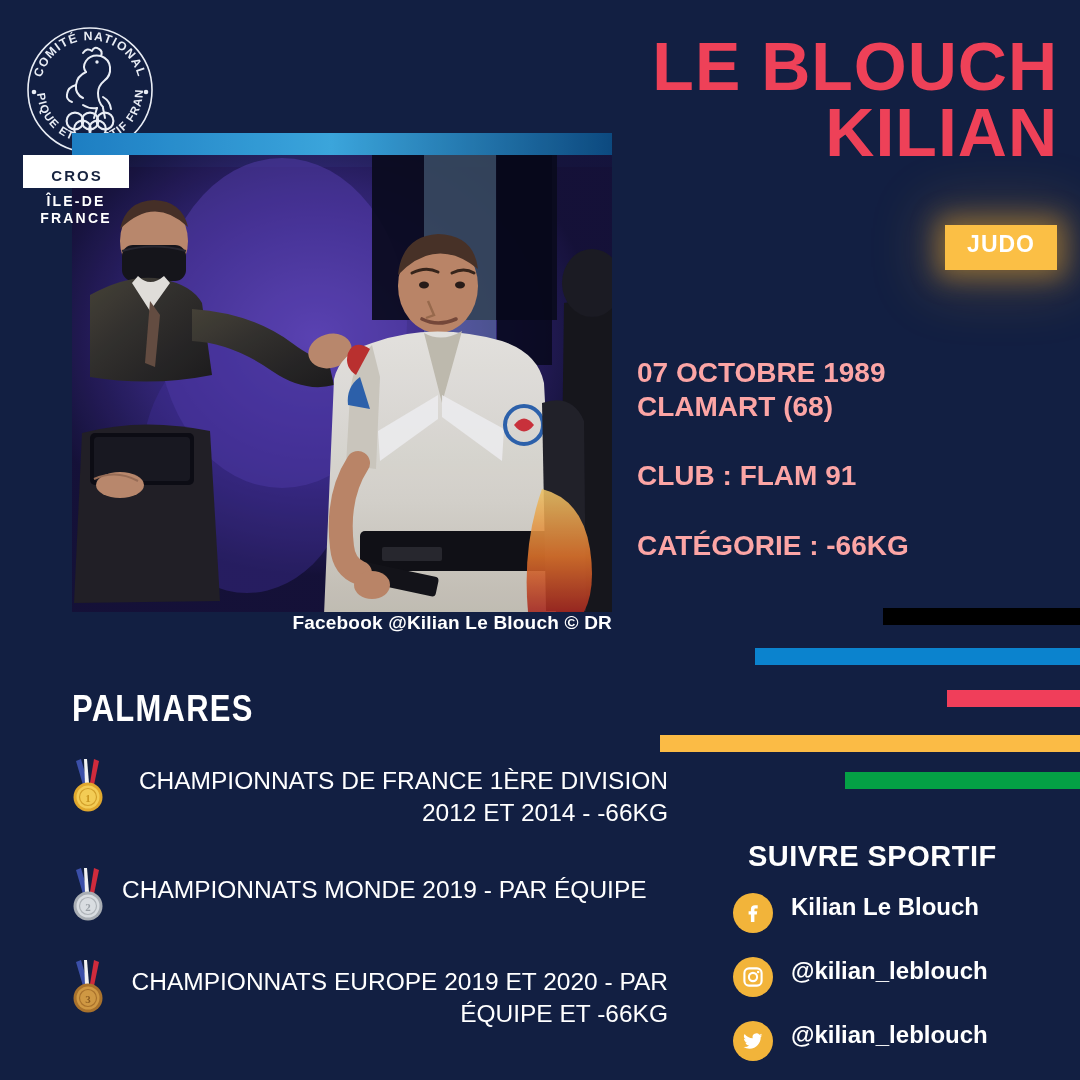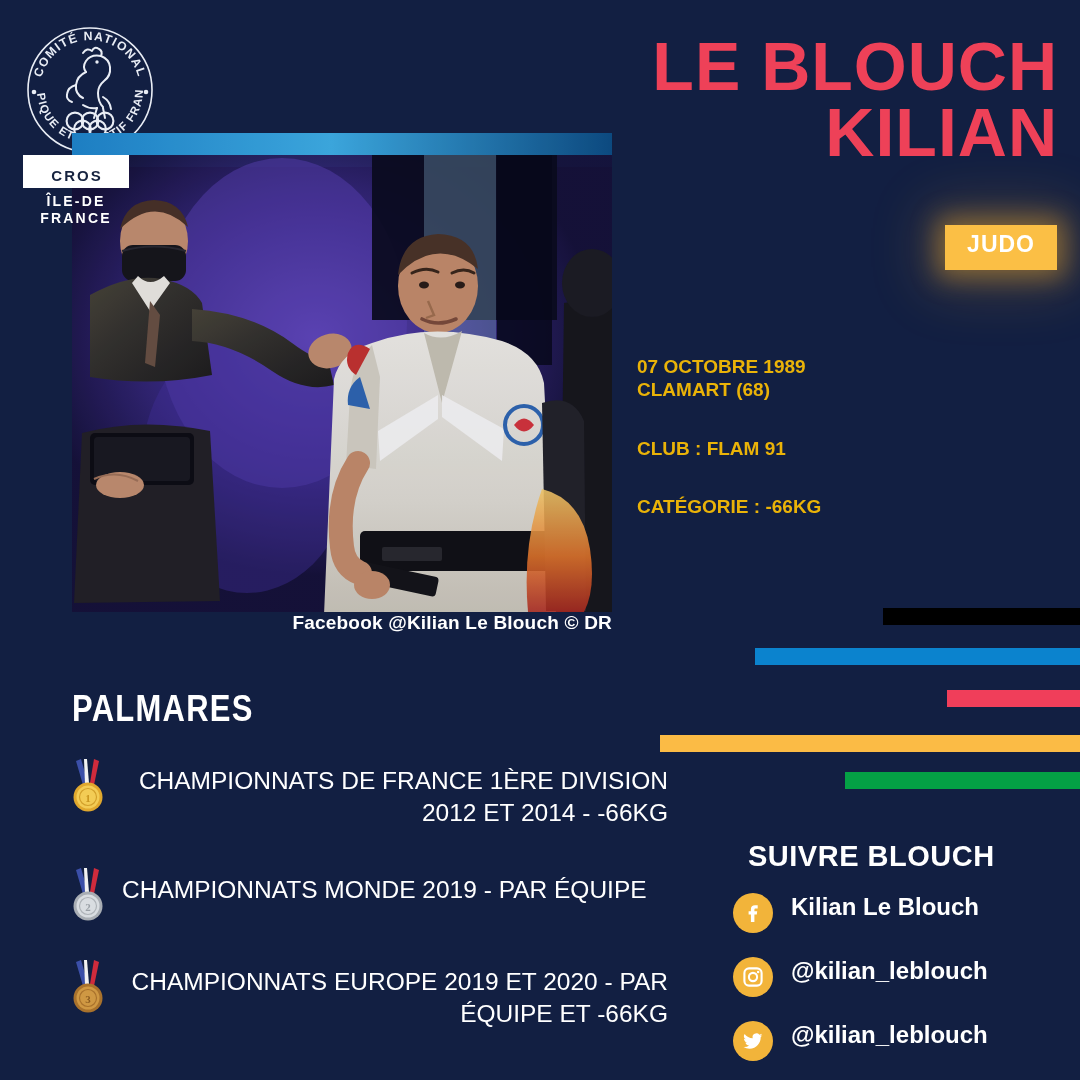--- a/index.html
+++ b/index.html
@@ -51,21 +51,21 @@
   #sport-badge {
     position:absolute; right:23px; top:225px;
     background:#FBBF45; color:#ffffff;
     font-weight:700; font-size:23px; letter-spacing:1px;
     padding:6px 22px 12px 22px;
     box-shadow:0 0 26px 8px rgba(251,176,45,.42), 0 0 60px 18px rgba(251,176,45,.20);
   }
 
   
   #info-block { position:absolute; left:637px; top:356px; width:430px; }
-  .info-item { color:#eab308; font-weight:700; font-size:19px; line-height:1.2; }
+  .info-item { color:#fca5a5; font-weight:700; font-size:28px; line-height:1.2; }
   .info-item + .info-item { margin-top:36px; }
 
   
   .oly-bar { position:absolute; height:17px; }
   #oly-bar-black  { left:883px; width:197px; top:608px; background:#000000; }
   #oly-bar-blue   { left:755px; width:325px; top:648px; background:#0B83CE; }
   #oly-bar-red    { left:947px; width:133px; top:690px; background:#F03E5A; }
   #oly-bar-yellow { left:660px; width:420px; top:735px; background:#FBBB45; }
   #oly-bar-green  { left:845px; width:235px; top:772px; background:#04A045; }
 
@@ -307,21 +307,21 @@
         <circle cx="20" cy="40" r="11.5" fill="#cf9843"></circle>
         <circle cx="20" cy="40" r="8.5" fill="none" stroke="#a9722c" stroke-width="1.2"></circle>
         <text x="20" y="45" font-size="11" font-weight="700" fill="#8c5c20" text-anchor="middle" font-family="'Liberation Serif', serif">3</text>
       </svg>
     </span>
     <span class="palmares-text">CHAMPIONNATS EUROPE 2019 ET 2020 - PAR ÉQUIPE ET -66KG</span>
   </div>
 
 </div>
 
-<div id="suivre-title">SUIVRE BLOUCH</div>
+<div id="suivre-title">SUIVRE SPORTIF</div>
 
 <div id="social-list">
 
   <a class="social-row" href="#" style="text-decoration:none">
     <span class="social-icon">
       <svg width="24" height="24" viewBox="0 0 24 24">
         <path fill="#fff" d="M14.6 7.6h2.1V4.3h-2.7c-2.6 0-4.1 1.5-4.1 4.1v1.9H7.6v3.3h2.3V21h3.5v-7.4h2.4l.4-3.3h-2.8V8.9c0-.9.3-1.3 1.2-1.3z"></path>
       </svg>
     </span>
     <span class="social-label">Kilian Le Blouch</span>

